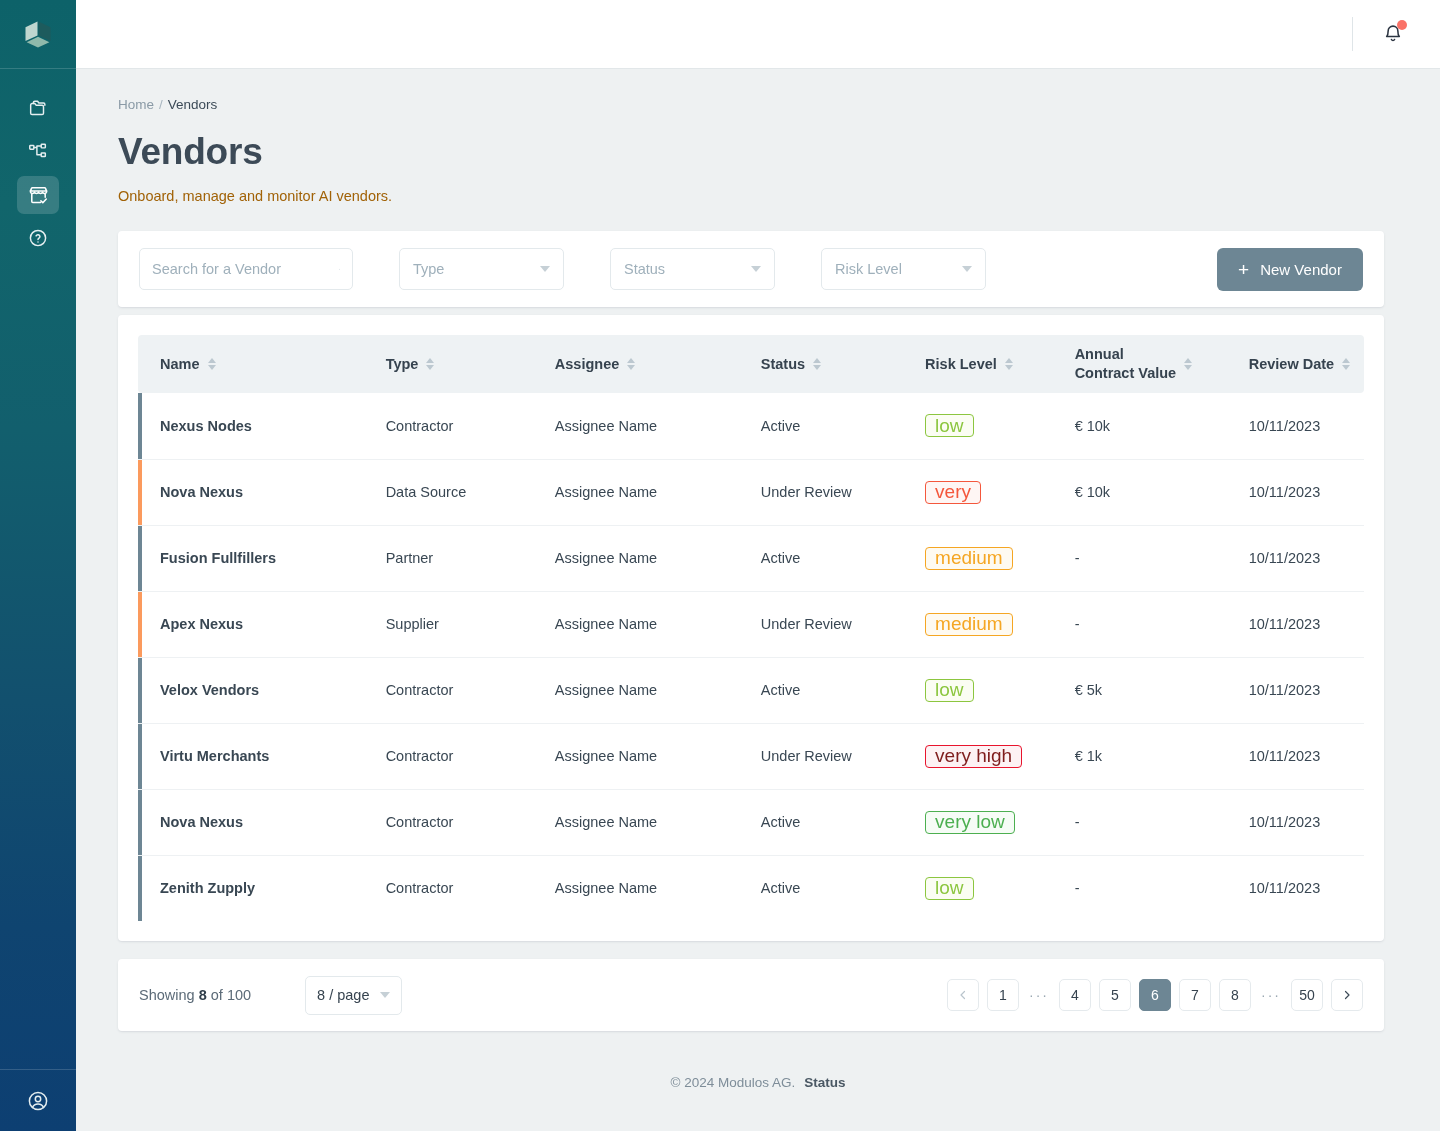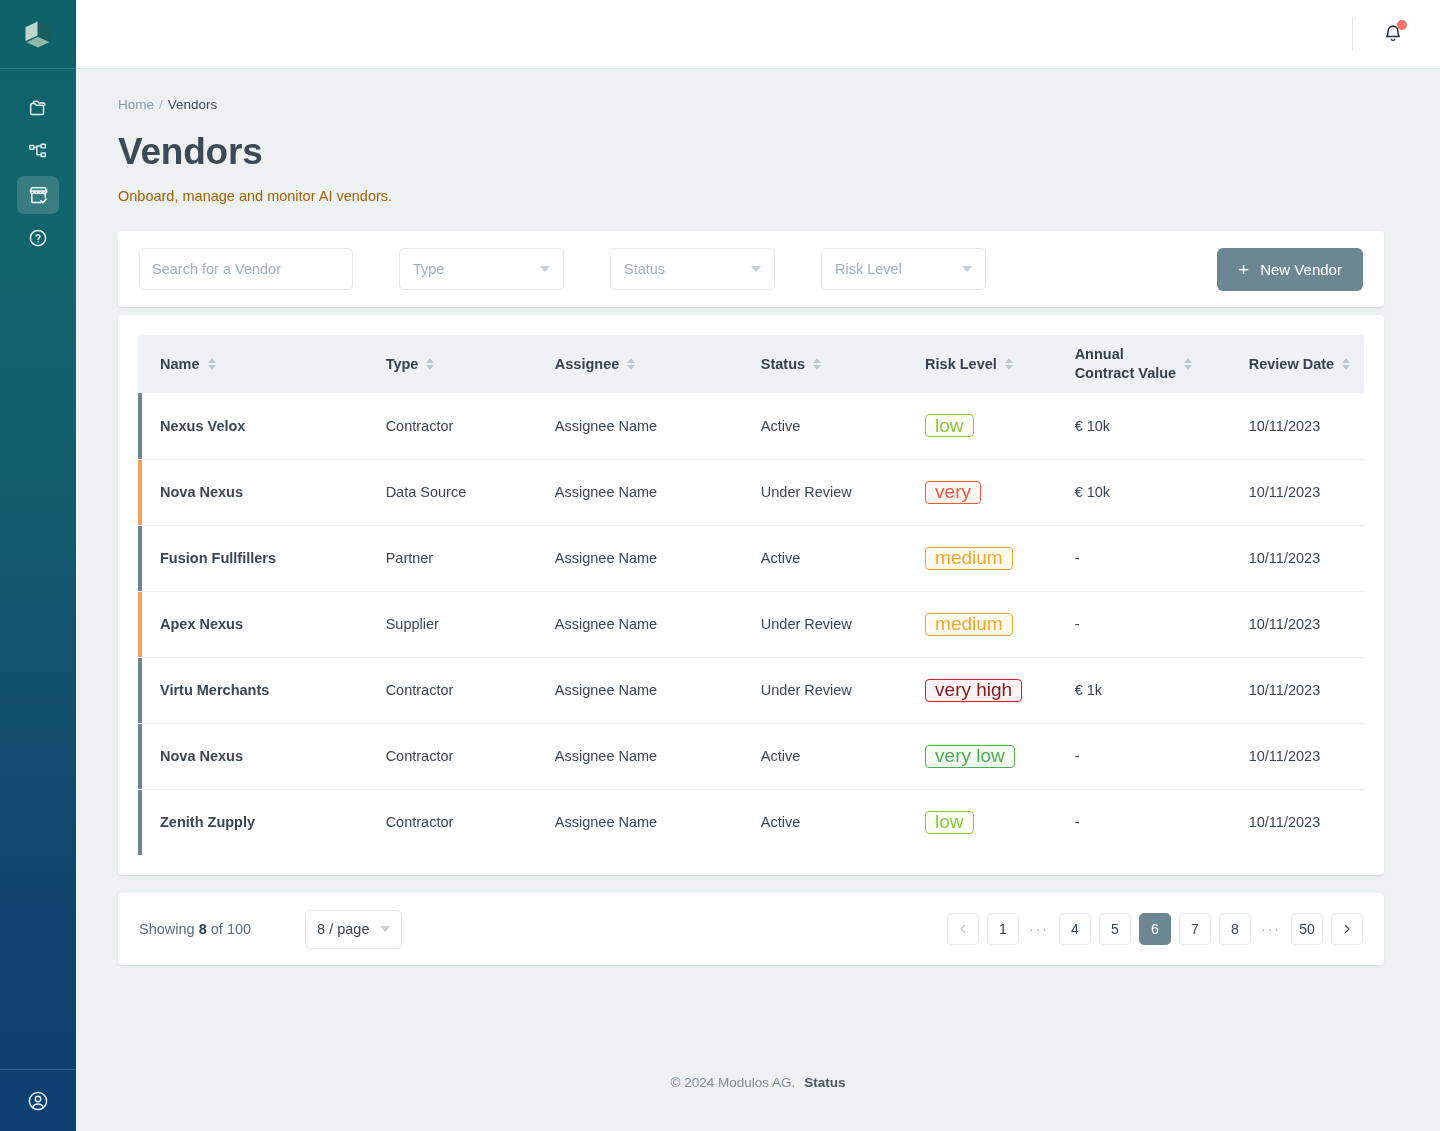--- a/index.html
+++ b/index.html
@@ -337,21 +337,21 @@
                   <span class="sorter">
                       <i class="up"></i>
                       <i class="dn"></i>
                     </span>
                 </span>
               </th>
             </tr>
           </thead>
           <tbody id="tbody">
               <tr>
-                <td class="c-name"><span class="row-accent" style="background:#6d8694"></span><span>Nexus Velox</span></td>
+                <td class="c-name"><span class="row-accent" style="background:#6d8694"></span><span>Nexus Nodes</span></td>
                 <td class="c-type">Contractor</td>
                 <td class="c-assignee">Assignee Name</td>
                 <td class="c-status">Active</td>
                 <td class="c-risk"><span class="badge" style="color:#8cc63f;border-color:#8cc63f;background:#fbfdf3">low</span></td>
                 <td class="c-acv">€ 10k</td>
                 <td class="c-date">10/11/2023</td>
               </tr>
               <tr>
                 <td class="c-name"><span class="row-accent" style="background:#fb9a5d"></span><span>Nova Nexus</span></td>
                 <td class="c-type">Data Source</td>
@@ -370,20 +370,29 @@
                 <td class="c-acv">-</td>
                 <td class="c-date">10/11/2023</td>
               </tr>
               <tr>
                 <td class="c-name"><span class="row-accent" style="background:#fb9a5d"></span><span>Apex Nexus</span></td>
                 <td class="c-type">Supplier</td>
                 <td class="c-assignee">Assignee Name</td>
                 <td class="c-status">Under Review</td>
                 <td class="c-risk"><span class="badge" style="color:#f5a623;border-color:#f5a623;background:#fefaf1">medium</span></td>
                 <td class="c-acv">-</td>
+                <td class="c-date">10/11/2023</td>
+              </tr>
+              <tr>
+                <td class="c-name"><span class="row-accent" style="background:#6d8694"></span><span>Velox Vendors</span></td>
+                <td class="c-type">Contractor</td>
+                <td class="c-assignee">Assignee Name</td>
+                <td class="c-status">Active</td>
+                <td class="c-risk"><span class="badge" style="color:#8cc63f;border-color:#8cc63f;background:#fbfdf3">low</span></td>
+                <td class="c-acv">€ 5k</td>
                 <td class="c-date">10/11/2023</td>
               </tr>
               <tr>
                 <td class="c-name"><span class="row-accent" style="background:#6d8694"></span><span>Virtu Merchants</span></td>
                 <td class="c-type">Contractor</td>
                 <td class="c-assignee">Assignee Name</td>
                 <td class="c-status">Under Review</td>
                 <td class="c-risk"><span class="badge" style="color:#7f1d1d;border-color:#e8142d;background:#fdf2f4">very high</span></td>
                 <td class="c-acv">€ 1k</td>
                 <td class="c-date">10/11/2023</td>

